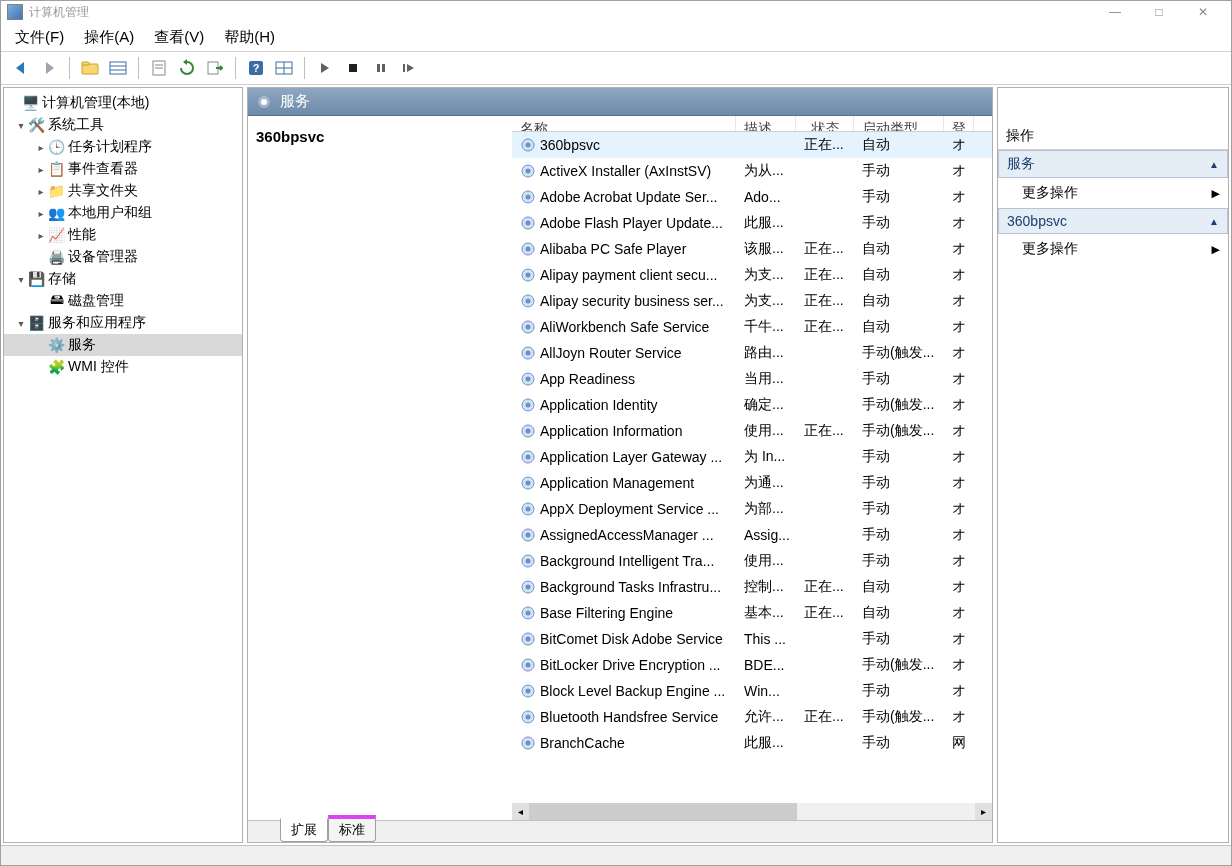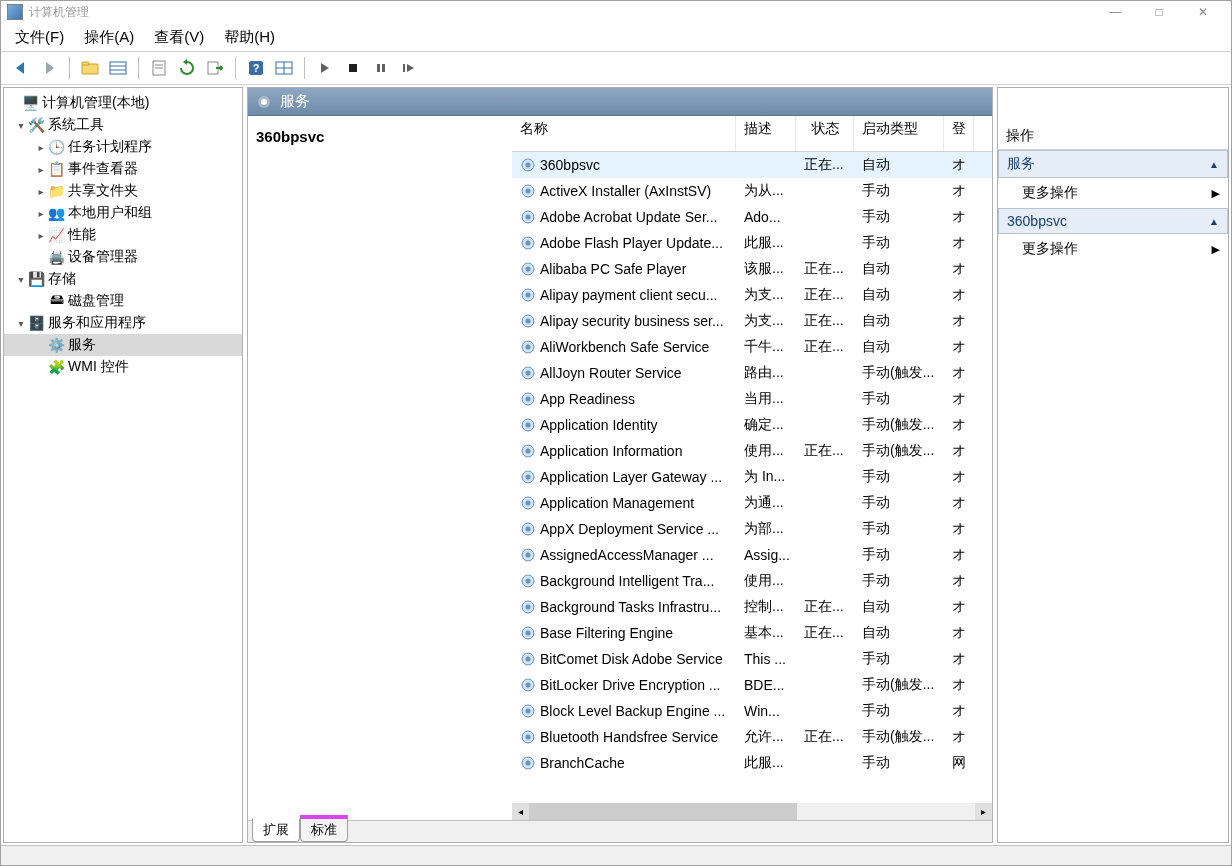--- a/index.html
+++ b/index.html
@@ -127,24 +127,24 @@
   }
   .list-pane {
     flex: 1;
     display: flex;
     flex-direction: column;
     min-width: 0;
     min-height: 0;
   }
   .cols {
     display: flex;
-    height: 36px;
+    height: 16px;
     border-bottom: 1px solid #d0d0d0;
     font-size: 14px;
-    color: #000000;
+    color: #404040;
   }
   .col {
     padding: 4px 6px 4px 8px;
     border-right: 1px solid #e8e8e8;
     overflow: hidden;
     white-space: nowrap;
     text-overflow: ellipsis;
   }
   .col.name { width: 224px; }
   .col.desc { width: 60px; }
@@ -201,21 +201,21 @@
     font-size: 13px;
     border: 1px solid #a0a0a0;
     border-top-left-radius: 0;
     border-bottom-left-radius: 4px;
     border-bottom-right-radius: 4px;
     background: #fff;
     margin-right: 0;
     margin-top: -1px;
   }
   .tab:not(.active){ background:#f4f4f4; border-top:4px solid #d946ef;}
-  .tab.active { border-top: 1px solid #fff; }
+  .tab.active { border-top: 1px solid #fff; margin-left: 28px; }
   
   .right {
     width: 232px;
     margin: 2px;
     border: 1px solid #b0b0b0;
     background: #fff;
     display:flex;
     flex-direction:column;
   }
   .right-title {

